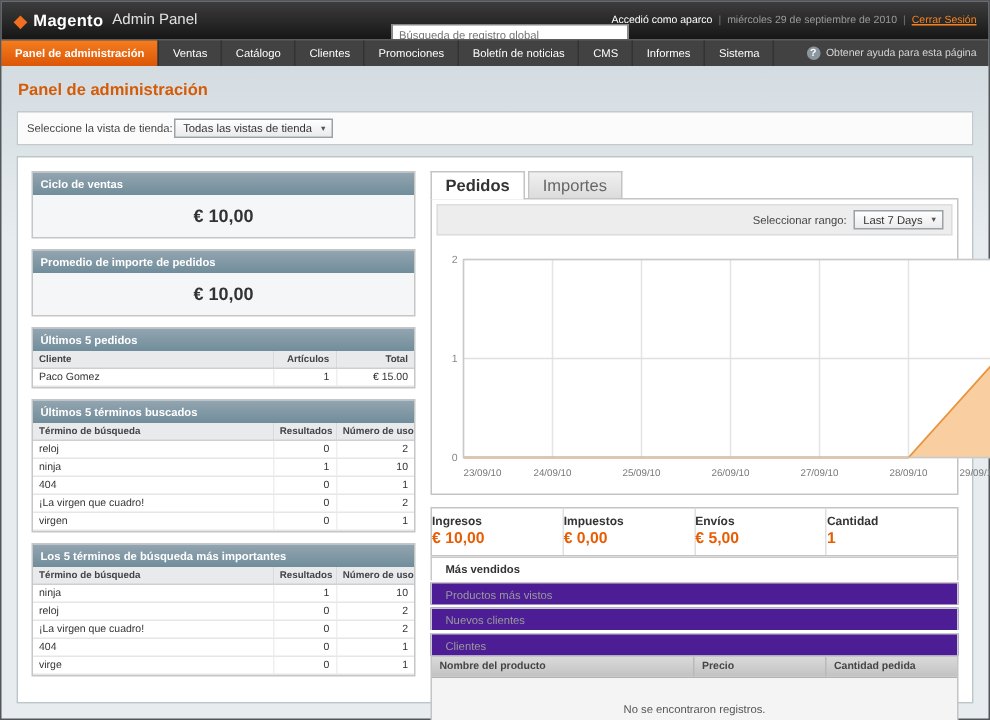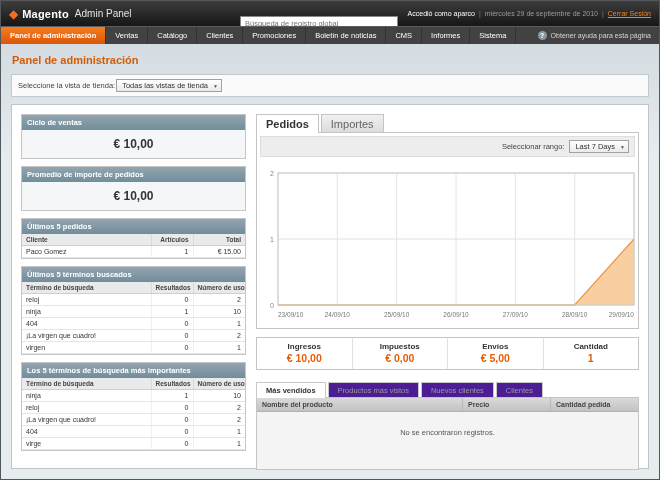--- a/index.html
+++ b/index.html
@@ -7,21 +7,21 @@
   body { font-family:"Liberation Sans", sans-serif; overflow:hidden; background:#e8edf0; }
   .window { width:660px; height:480px; border:1px solid #53565a; display:flex; flex-direction:column;
             background:linear-gradient(#ccd6dc, #e7ecef 160px, #e7ecef); }
 
   
   .topbar { height:25px; flex:none; background:linear-gradient(#3d3d3d,#161616); display:flex; align-items:center; padding:0 8px; }
   .logo { display:flex; align-items:center; gap:4px; width:210px; }
   .logo-icon { color:#f26f21; font-size:12px; line-height:1; }
   .logo-text { color:#fff; font-weight:bold; font-size:11px; letter-spacing:0.2px; }
   .logo-sub { color:#e2e2e2; font-size:10px; margin-left:2px; }
-  .search-wrap { flex:1; display:flex; justify-content:center;margin-top:19px; }
+  .search-wrap { flex:1; display:flex; justify-content:flex-end;margin-top:19px; }
   .search-input { width:158px; height:14px; font-size:7.5px; padding:0 4px; border:1px solid #888; background:#fff; color:#333;
                   font-family:"Liberation Sans", sans-serif; }
   .session { width:232px; display:flex; justify-content:flex-end; align-items:center; gap:4px; font-size:7px; white-space:nowrap; }
   .session .user { color:#fff; }
   .session .sep { color:#777; }
   .session .date { color:#9a9a9a; }
   .session .logout { color:#f58220; text-decoration:underline; cursor:pointer; }
 
   
   .mainnav { height:18px; flex:none; background:#424242; border-top:1px solid #5c5c5c; display:flex; align-items:stretch; }
@@ -34,21 +34,21 @@
   .page { flex:1; display:flex; flex-direction:column; padding:6px 10px 10px; min-height:0; }
   .page-title { font-size:11px; font-weight:bold; color:#d45b07; padding:4px 1px 8px; }
   .store-switcher { background:#fbfbfb; border:1px solid #c3cace; padding:4px 6px; display:flex; align-items:center; gap:1px; font-size:7.5px; color:#444; }
   .select { display:inline-flex; align-items:center; gap:5px; border:1px solid #9aa2a6; background:linear-gradient(#fff,#eaeaea);
             padding:1px 3px 1px 5px; font-size:7.5px; color:#333; cursor:pointer; white-space:nowrap; }
   .select-arrow { font-size:5px; color:#555; }
 
   .main-panel { flex:1; margin-top:7px; background:#fff; border:1px solid #bcc5ca; padding:9px; display:flex; gap:10px; min-height:0; }
 
   
-  .left-col { width:225px; flex:none; }
+  .left-col { width:256px; flex:none; }
   .dash-box { border:1px solid #c6c6c6; margin-bottom:7px; background:#fff; }
   .dash-head { background:linear-gradient(#93a5b0,#718d9b); color:#fff; font-size:7.5px; font-weight:bold; padding:3px 5px; white-space:nowrap; overflow:hidden; }
   .dash-value { background:#f4f6f7; text-align:center; font-size:12px; font-weight:bold; color:#333; padding:7px 0; }
   .dash-box table { width:100%; border-collapse:collapse; font-size:7px; table-layout:fixed; }
   .dash-box th { background:#e8eaeb; color:#444; font-weight:bold; text-align:left; padding:2px 4px;
                  border-bottom:1px solid #cfcfcf; border-right:1px solid #d9d9d9; font-size:6.5px; white-space:nowrap; overflow:hidden; }
   .dash-box td { padding:2px 4px; border-bottom:1px solid #e6e6e6; border-right:1px solid #efefef; color:#333; white-space:nowrap; overflow:hidden; }
   .dash-box th:last-child, .dash-box td:last-child { border-right:none; }
   .dash-box .num { text-align:right; }
   .col-term { width:auto; } .col-res { width:42px; } .col-uses { width:52px; }
@@ -58,26 +58,26 @@
   .right-col { flex:1; min-width:0; }
   .tabs { display:flex; gap:2px; }
   .tab { font-size:11px; padding:3px 9px 2px; border:1px solid #c4c4c4; border-bottom:none; background:linear-gradient(#f0f0f0,#dcdcdc);
          color:#666; cursor:pointer; }
   .tab.active { background:#fff; color:#333; font-weight:bold; margin-bottom:-1px; padding-bottom:3px; position:relative; z-index:2; }
   .tab-panel { border:1px solid #c4c4c4; background:#fff; padding:3px; position:relative; z-index:1; }
   .range-bar { background:#ededed; border:1px solid #ddd; padding:3px 5px; display:flex; justify-content:flex-end; align-items:center; gap:5px;
                font-size:7.5px; color:#444; }
   .chart-wrap { padding:6px 0 0; text-align:center; }
   .stats-row { border:1px solid #c4c4c4; margin-top:8px; display:flex; background:#fff; }
-  .stat { flex:1; text-align:center; padding:4px 0 5px; border-left:1px solid #e0e0e0; }
+  .stat { flex:1; text-align:left; padding:4px 0 5px; border-left:1px solid #e0e0e0; }
   .stat:first-child { border-left:none; }
   .stat-label { display:block; font-size:8px; font-weight:bold; color:#333; margin-bottom:1px; }
   .stat-value { display:block; font-size:10.5px; font-weight:bold; color:#e85d04; }
 
-  .bottom-tabs { margin-top:12px; display:flex; gap:2px; }
+  .bottom-tabs { margin-top:0; display:flex; gap:2px;flex-direction:column; }
   .btab { font-size:7.5px; padding:3px 9px 2px; border:1px solid #c9c9c9; border-bottom:none; background:#4c1d95; color:#9b9b9b; cursor:default; }
   .btab.active { background:#fff; color:#333; font-weight:bold; cursor:pointer; margin-bottom:-1px; padding-bottom:3px; position:relative; z-index:2; }
   .grid { border:1px solid #c4c4c4; position:relative; z-index:1; }
   .grid-header { display:flex; background:linear-gradient(#dadada,#c2c2c2); border-bottom:1px solid #b3b3b3; font-size:7px; font-weight:bold; color:#444; }
   .grid-header > div { padding:3px 5px; }
   .gh-name { flex:1; }
   .gh-price { width:88px; border-left:1px solid #b9b9b9; }
   .gh-qty { width:88px; border-left:1px solid #b9b9b9; }
   .grid-empty { background:#f4f4f4; text-align:center; font-size:7.5px; color:#555; padding:16px 0 32px; }
 </style>

